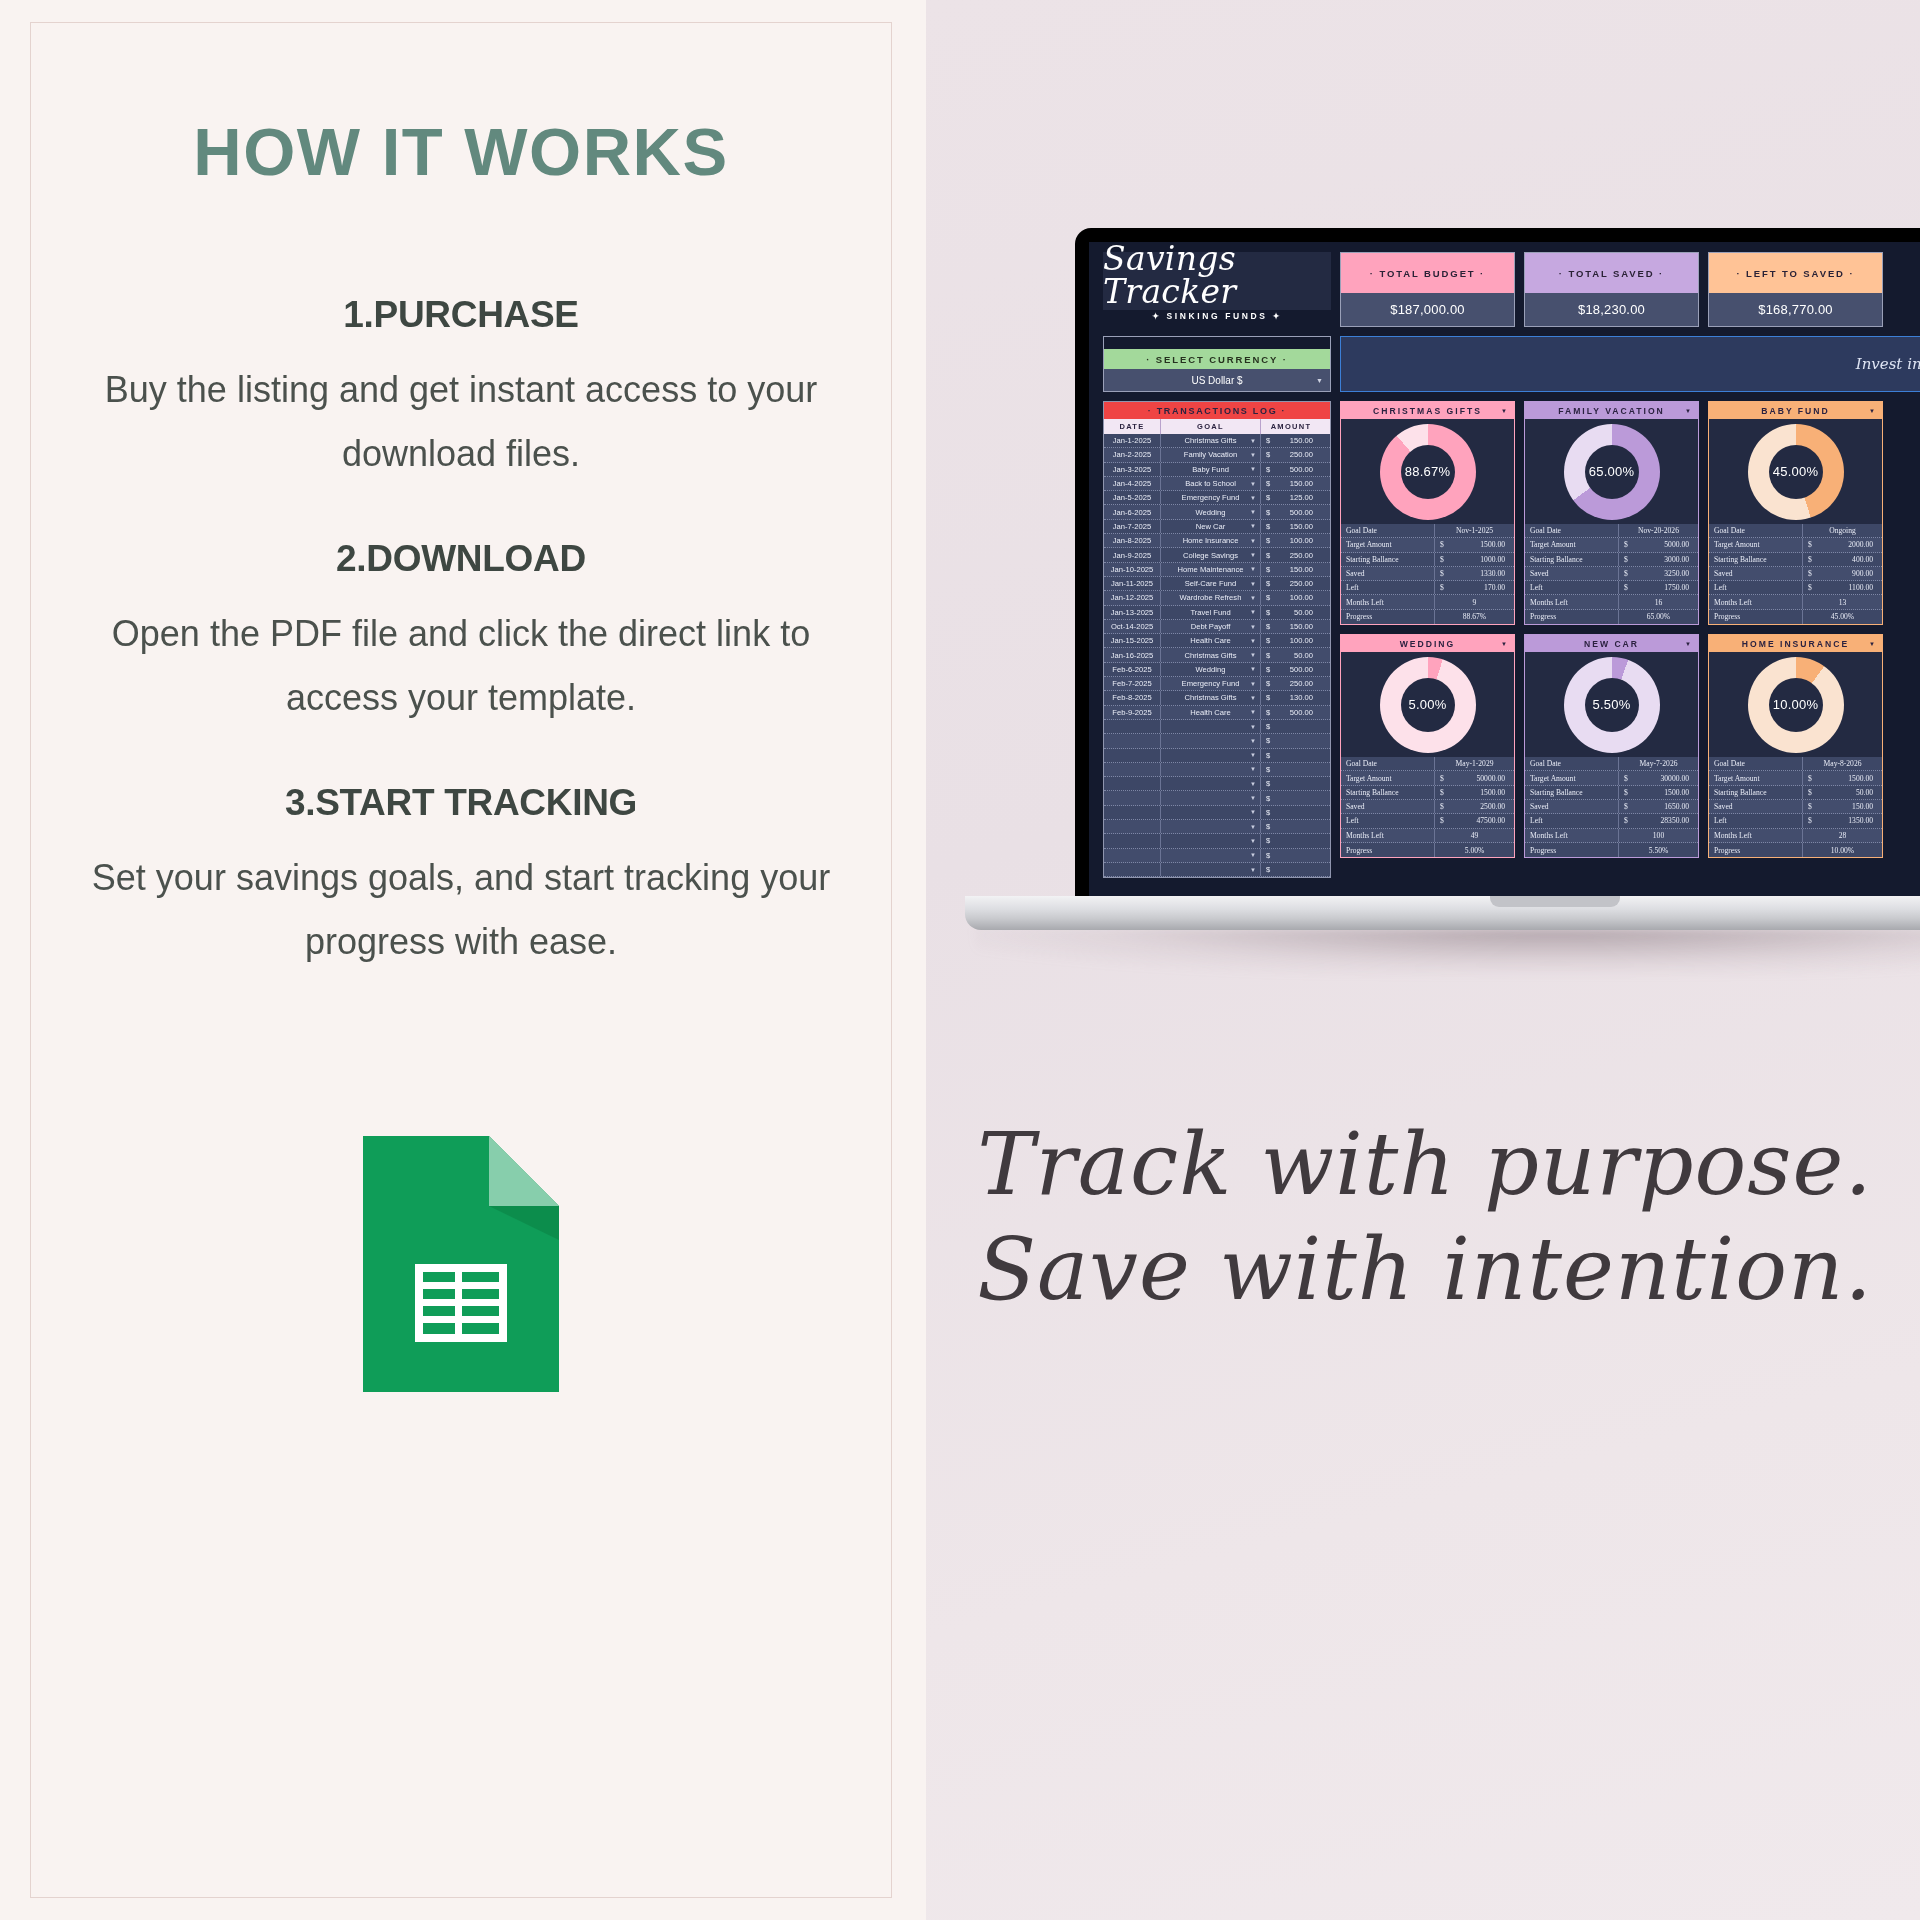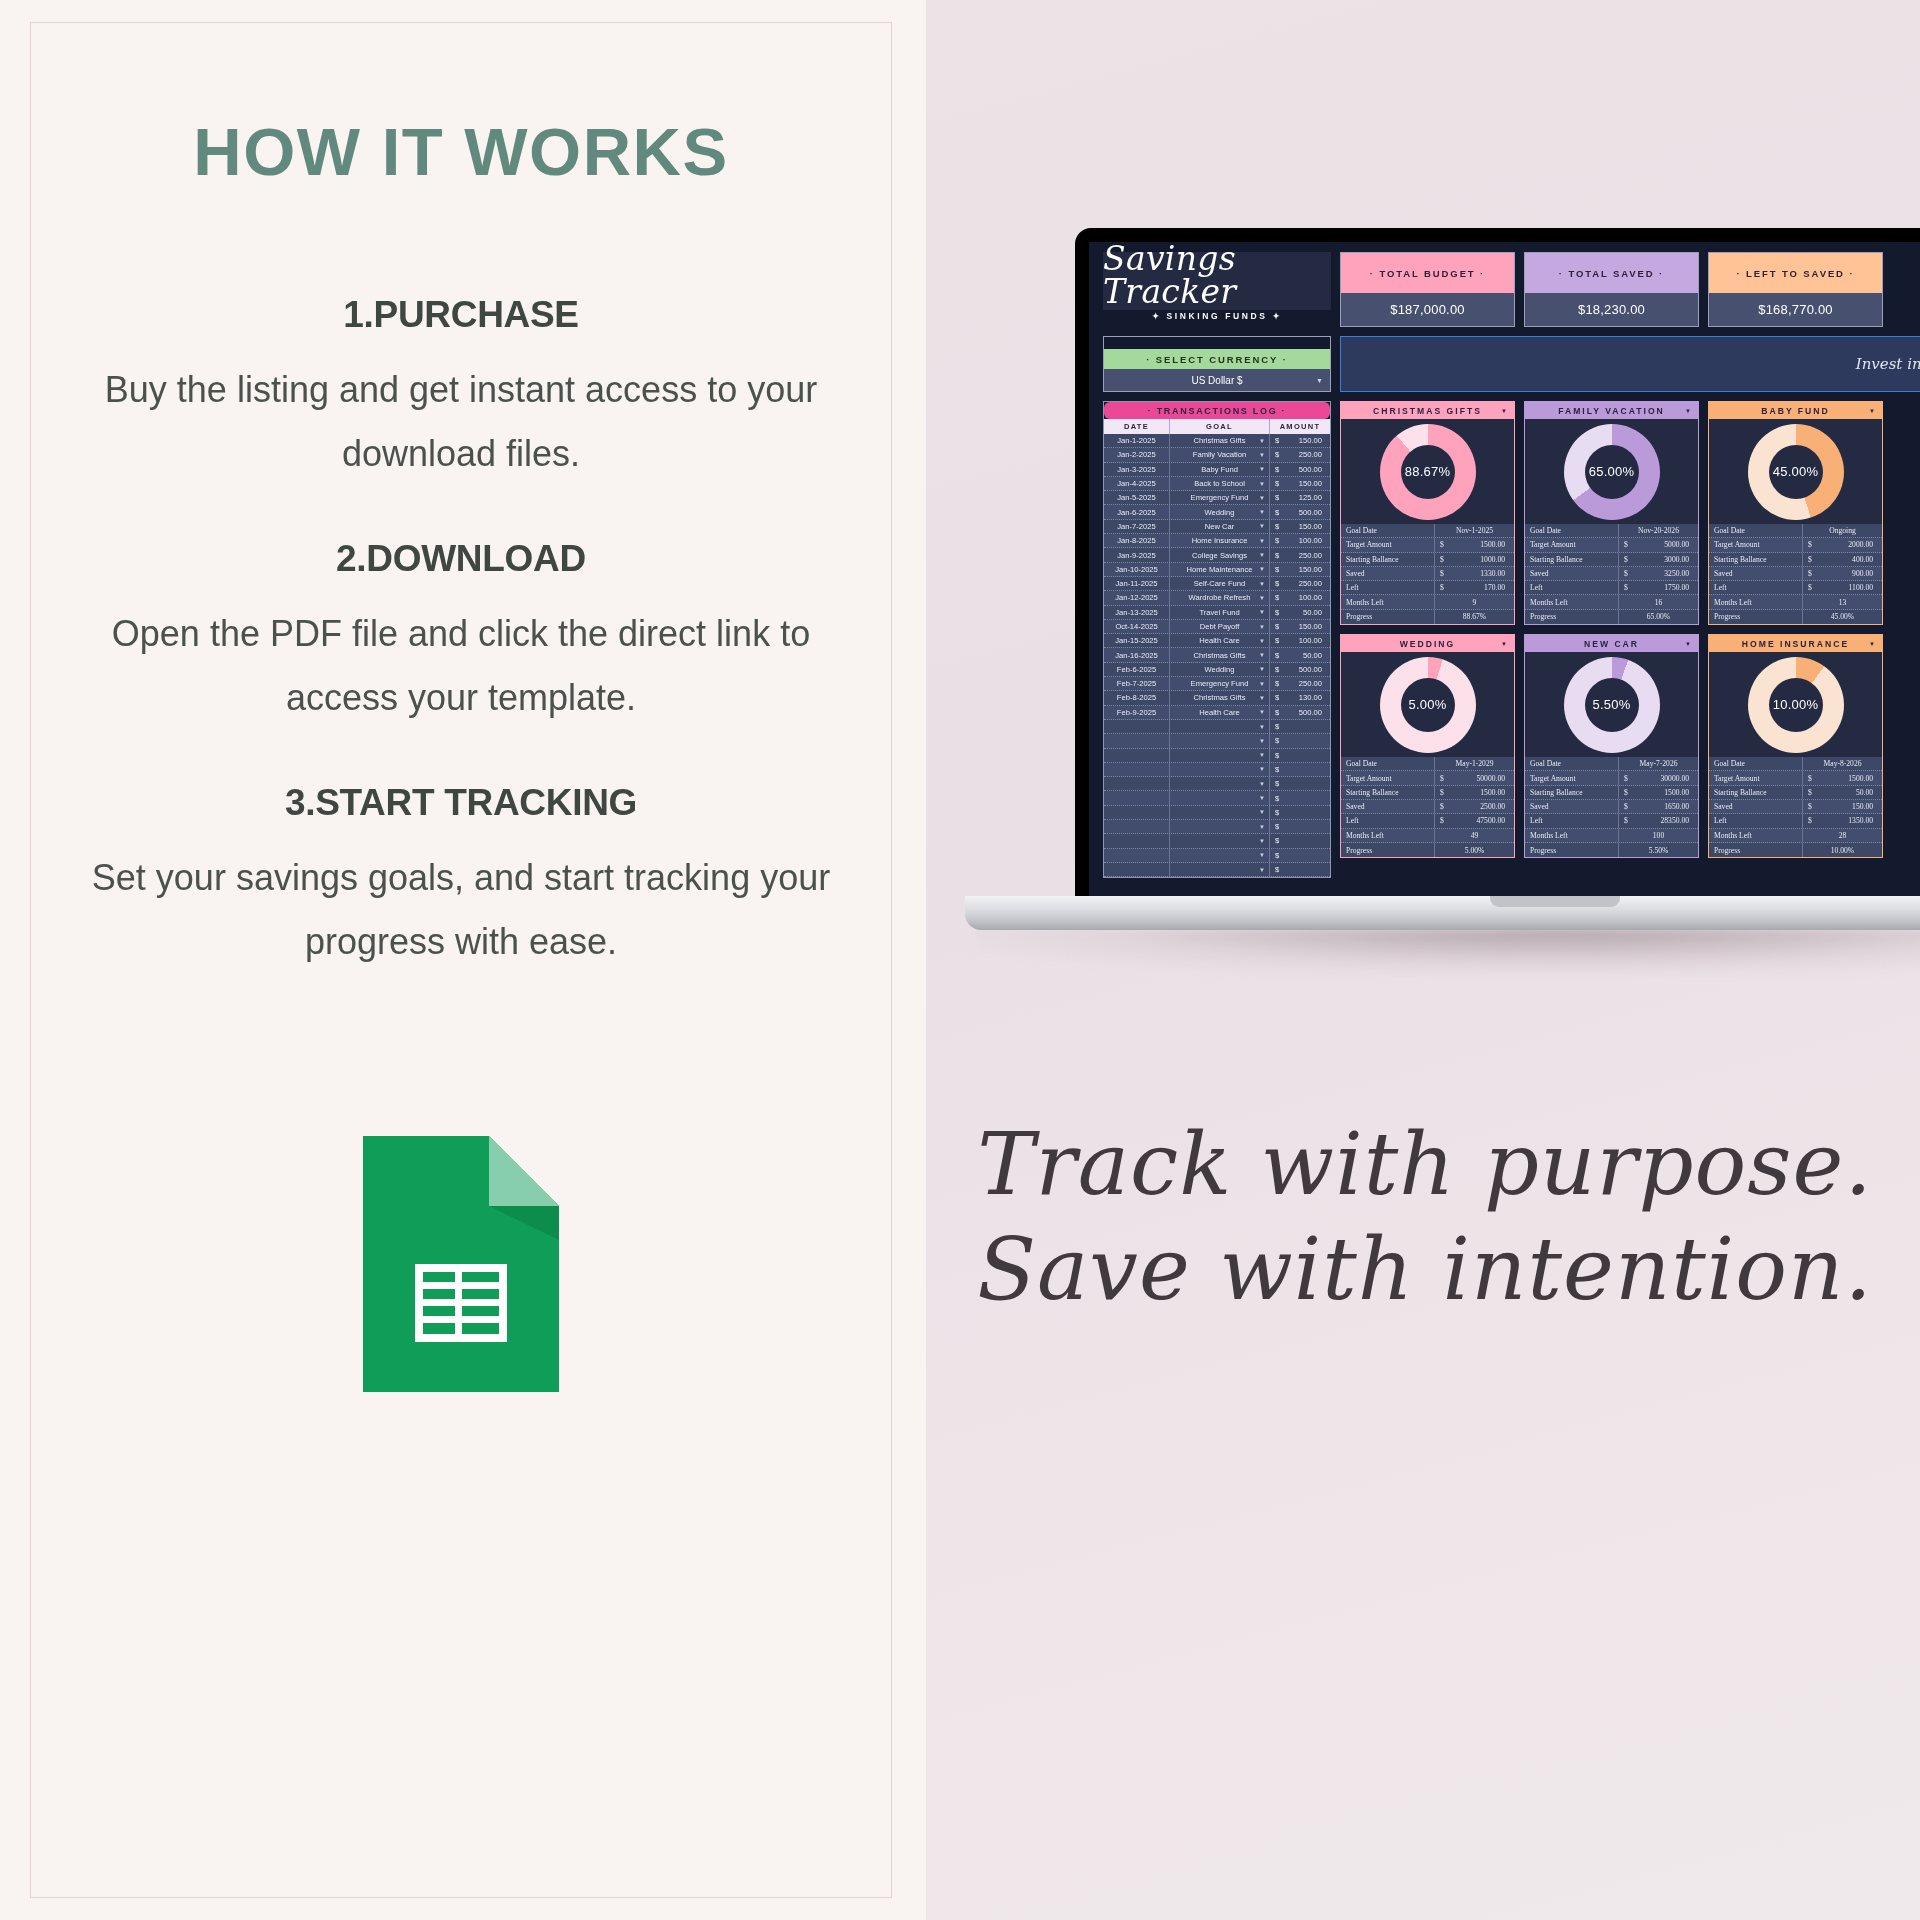--- a/index.html
+++ b/index.html
@@ -172,32 +172,32 @@
     font-style: italic;
     font-size: 15px;
     color: #dfe5f4;
   }
 
   .grid-row { display: flex; gap: 9px; margin-top: 9px; align-items: flex-start; }
 
   
   .txn { width: 228px; border: 1px solid #8f95ae; }
   .txn-title {
-    height: 17px; background: #ec4899; color: #2b2340;
+    height: 17px; background: #ef4444; color: #2b2340;
     display: flex; align-items: center; justify-content: center;
-    font-size: 9px; font-weight: bold; letter-spacing: 1.7px; border-radius: 6px;
+    font-size: 9px; font-weight: bold; letter-spacing: 1.7px;
   }
   .txn-head { display: flex; background: #f2e7f4; color: #2b2340; height: 15px; }
   .txn-head div {
     font-size: 7.5px; font-weight: bold; letter-spacing: 1.3px;
     display: flex; align-items: center; justify-content: center;
     border-right: 1px solid #b9a2cc;
   }
   .txn-head div:last-child { border-right: none; }
-  .c-date { width: 66px; }
+  .c-date { width: 57px; }
   .c-goal { width: 100px; }
   .c-amt  { width: 60px; }
   .txn-row { display: flex; height: 14.3px; background: #3d4766; border-bottom: 1px dotted #7e87a6; }
   .txn-row:nth-child(even) { background: #424c6c; }
   .txn-row > div {
     font-size: 7.6px; color: #e9ecf6;
     display: flex; align-items: center; justify-content: center;
     border-right: 1px solid #6b7characters;
     border-right: 1px solid #6b7495;
     position: relative; white-space: nowrap; overflow: hidden;

